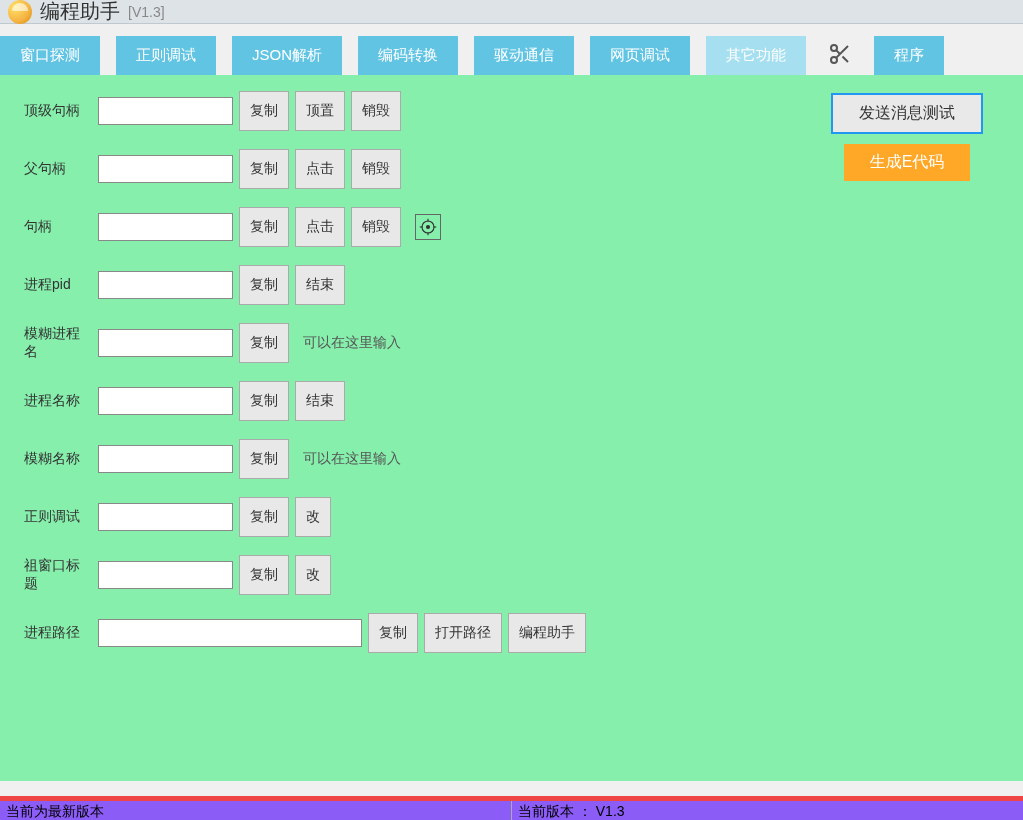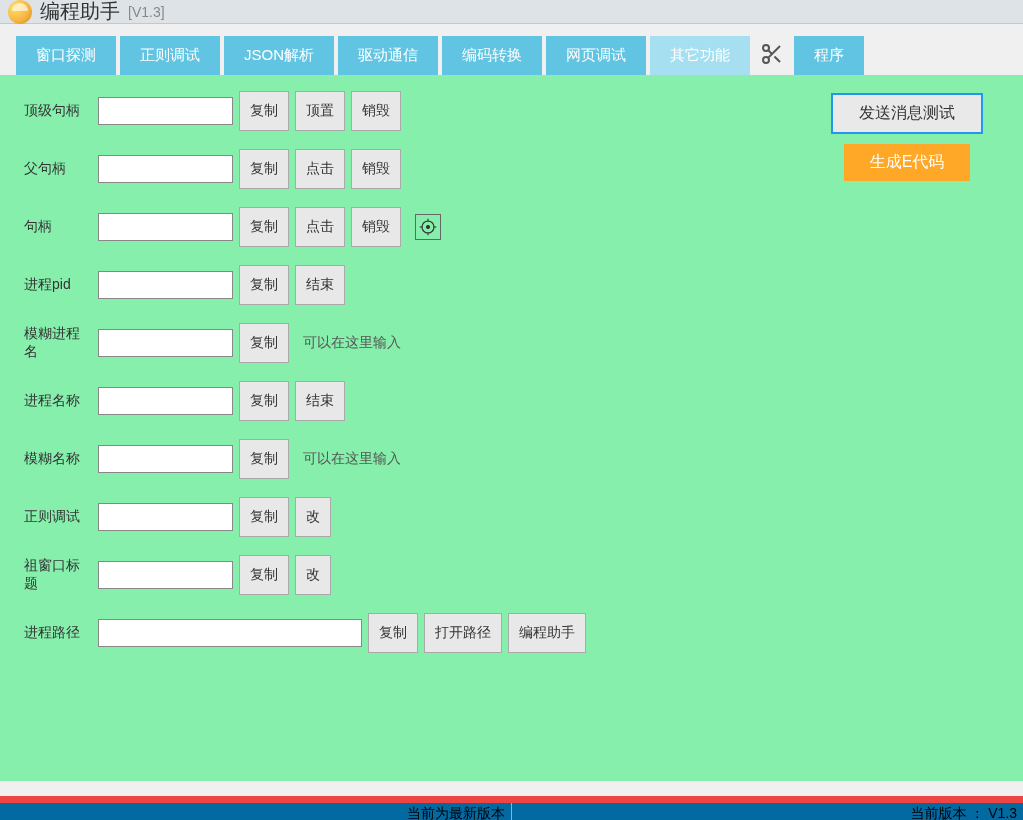--- a/index.html
+++ b/index.html
@@ -47,22 +47,22 @@
       color: #333;
       font-weight: 400;
     }
     .title-bar .version {
       font-size: 14px;
       color: #888;
       margin-left: 8px;
     }
     .tabs {
       display: flex;
-      padding: 12px 16px 0;
-      gap: 4px;
+      padding: 12px 0 0;
+      gap: 16px;
       background: #f0f0f0;
     }
     .tab {
       padding: 8px 20px;
       background: #61c4e3;
       color: #fff;
       cursor: pointer;
       border: none;
       font-size: 15px;
       white-space: nowrap;
@@ -155,24 +155,23 @@
     .side-btn.gen {
       background: #ffa726;
       color: #fff;
     }
     .status-bar {
       position: absolute;
       bottom: 0;
       left: 0;
       right: 0;
       height: 24px;
-      background: #0369a1;
-      border-top: 7px solid #ef4444;
-      display: flex;
-      text-align: right;
+      background: #8b5cf6;
+      border-top: 5px solid #ef4444;
+      display: flex;
     }
     .status-bar .status-left {
       flex: 1;
       padding: 2px 6px;
       border-right: 1px solid #aaa;
     }
     .status-bar .status-right {
       flex: 1;
       padding: 2px 6px;
     }
@@ -187,22 +186,22 @@
 <div class="title-bar">
   <div class="icon"></div>
   <span class="title">编程助手</span>
   <span class="version">[V1.3]</span>
 </div>
 
 <div class="tabs">
   <button class="tab">窗口探测</button>
   <button class="tab">正则调试</button>
   <button class="tab">JSON解析</button>
+  <button class="tab">编码转换</button>
   <button class="tab">驱动通信</button>
-  <button class="tab">编码转换</button>
   <button class="tab">网页调试</button>
   <button class="tab light">其它功能</button>
   <span class="tab scissors">
     <span class="scissors-icon">
       <svg viewBox="0 0 24 24" fill="none" stroke="#555" stroke-width="2">
         <circle cx="6" cy="6" r="3"></circle>
         <circle cx="6" cy="18" r="3"></circle>
         <line x1="20" y1="4" x2="8.12" y2="15.88"></line>
         <line x1="14.47" y1="14.48" x2="20" y2="20"></line>
         <line x1="8.12" y1="8.12" x2="12" y2="12"></line>

